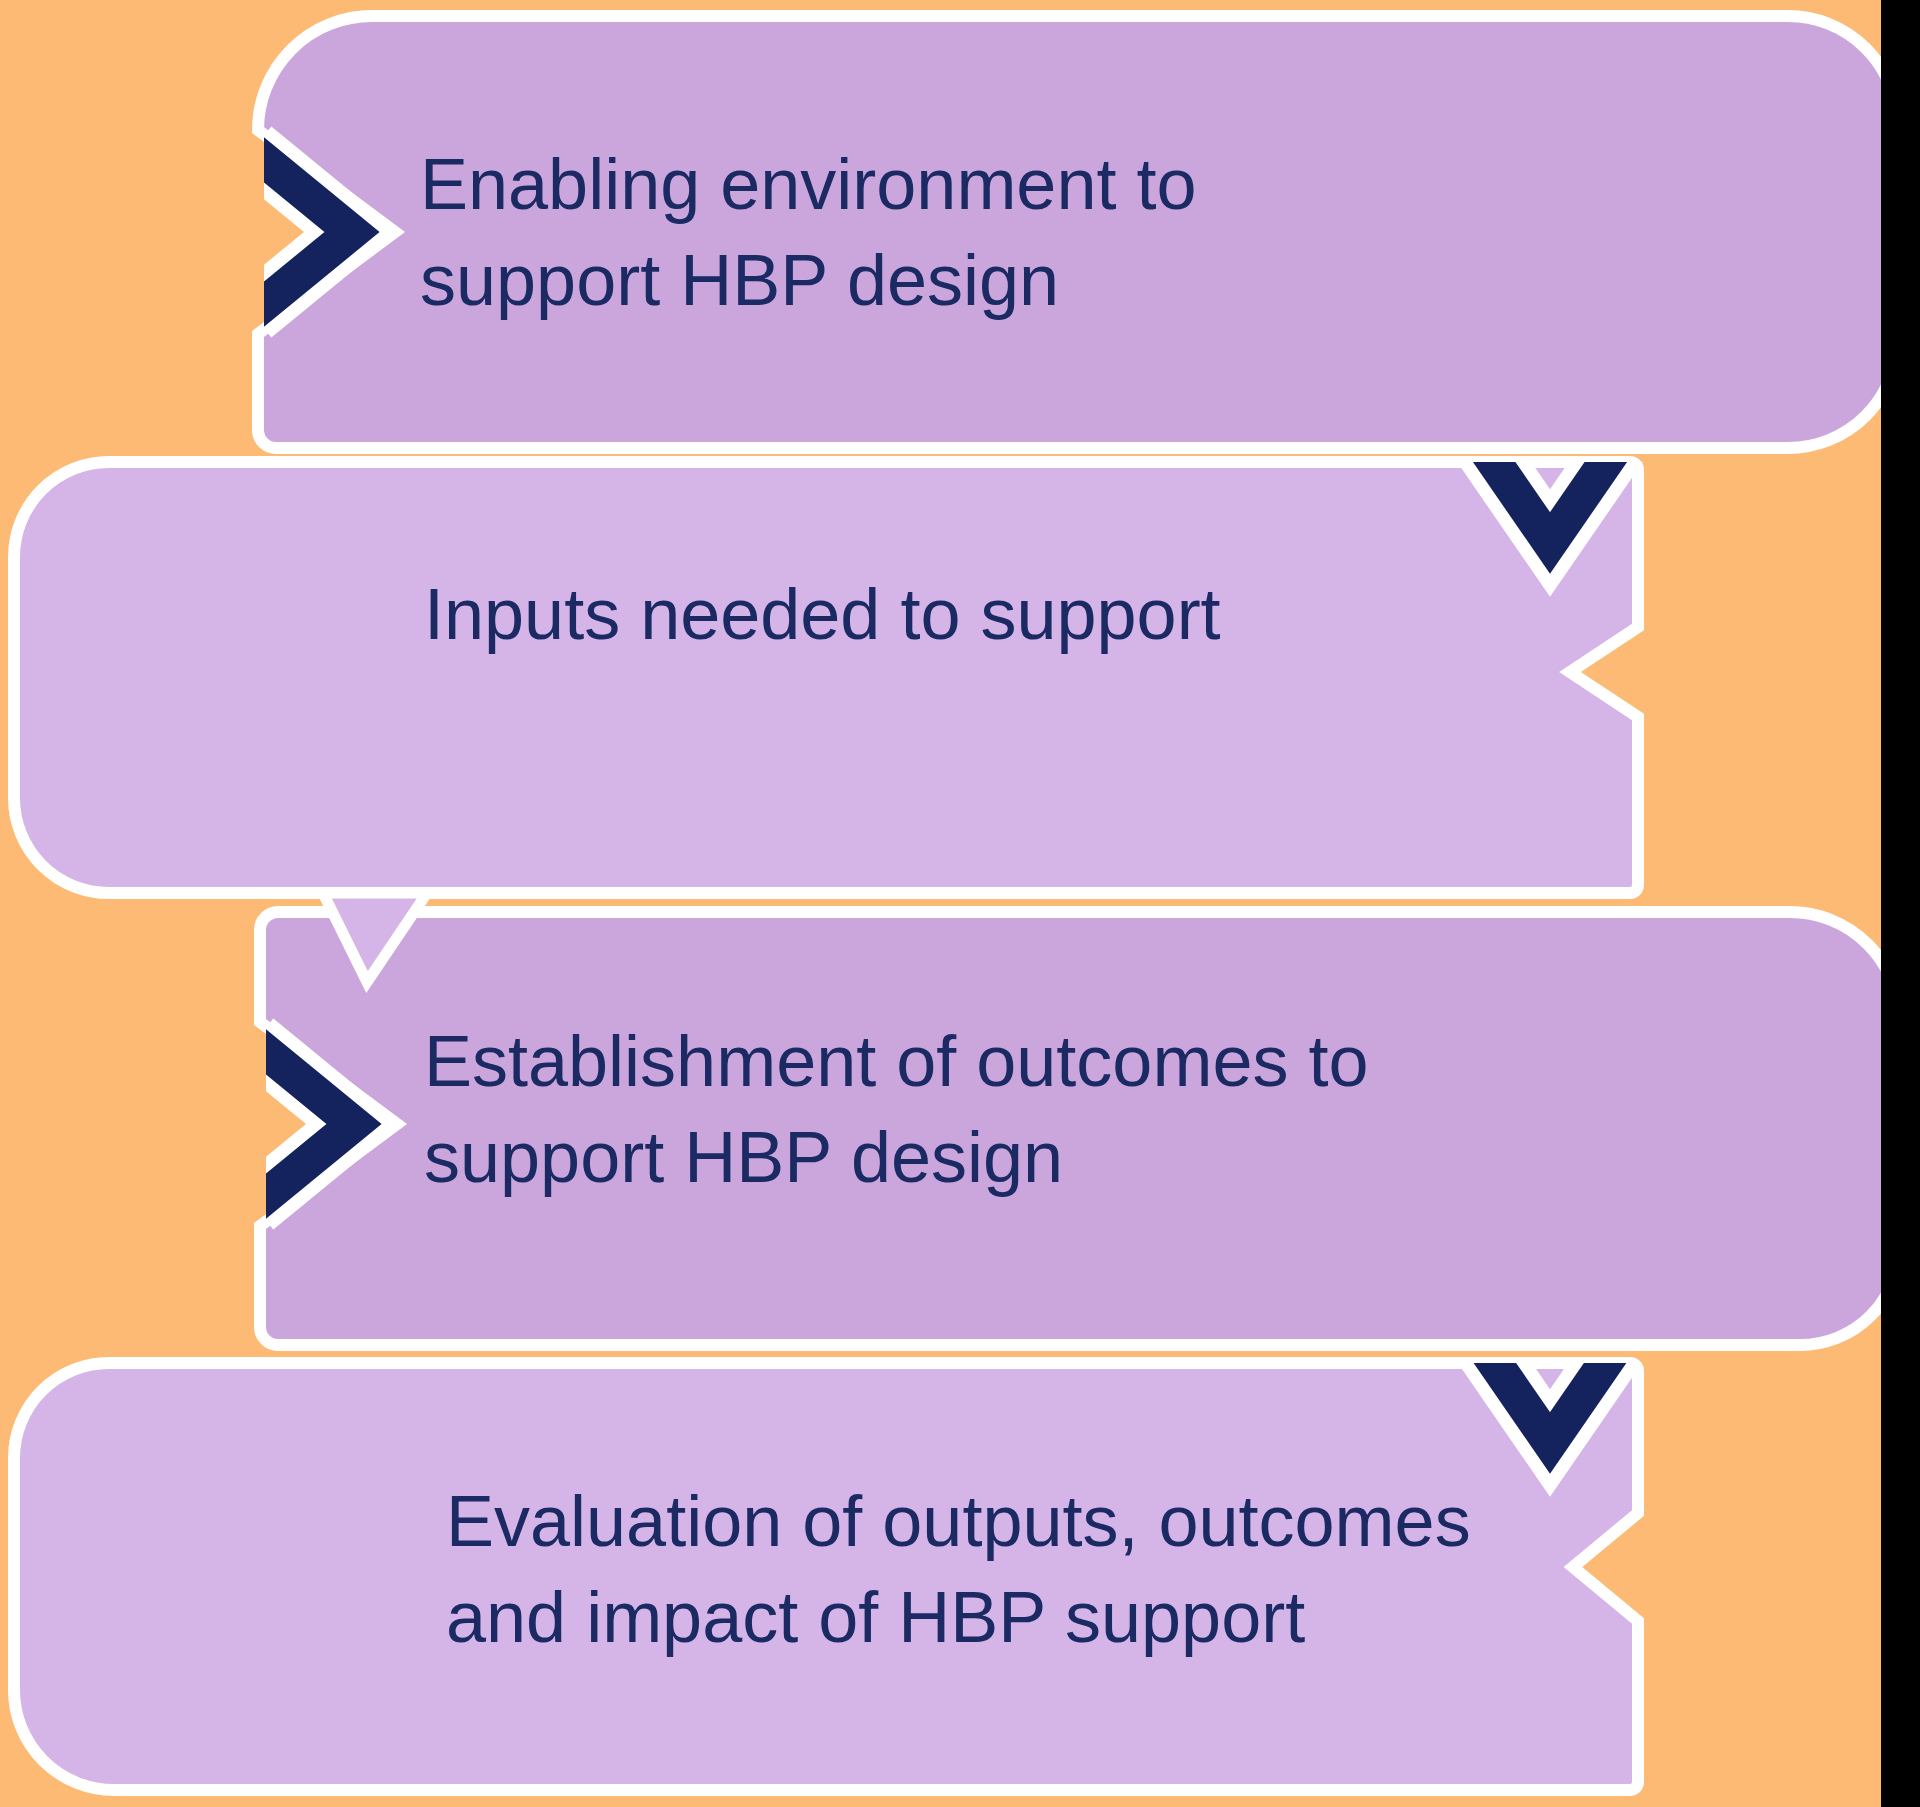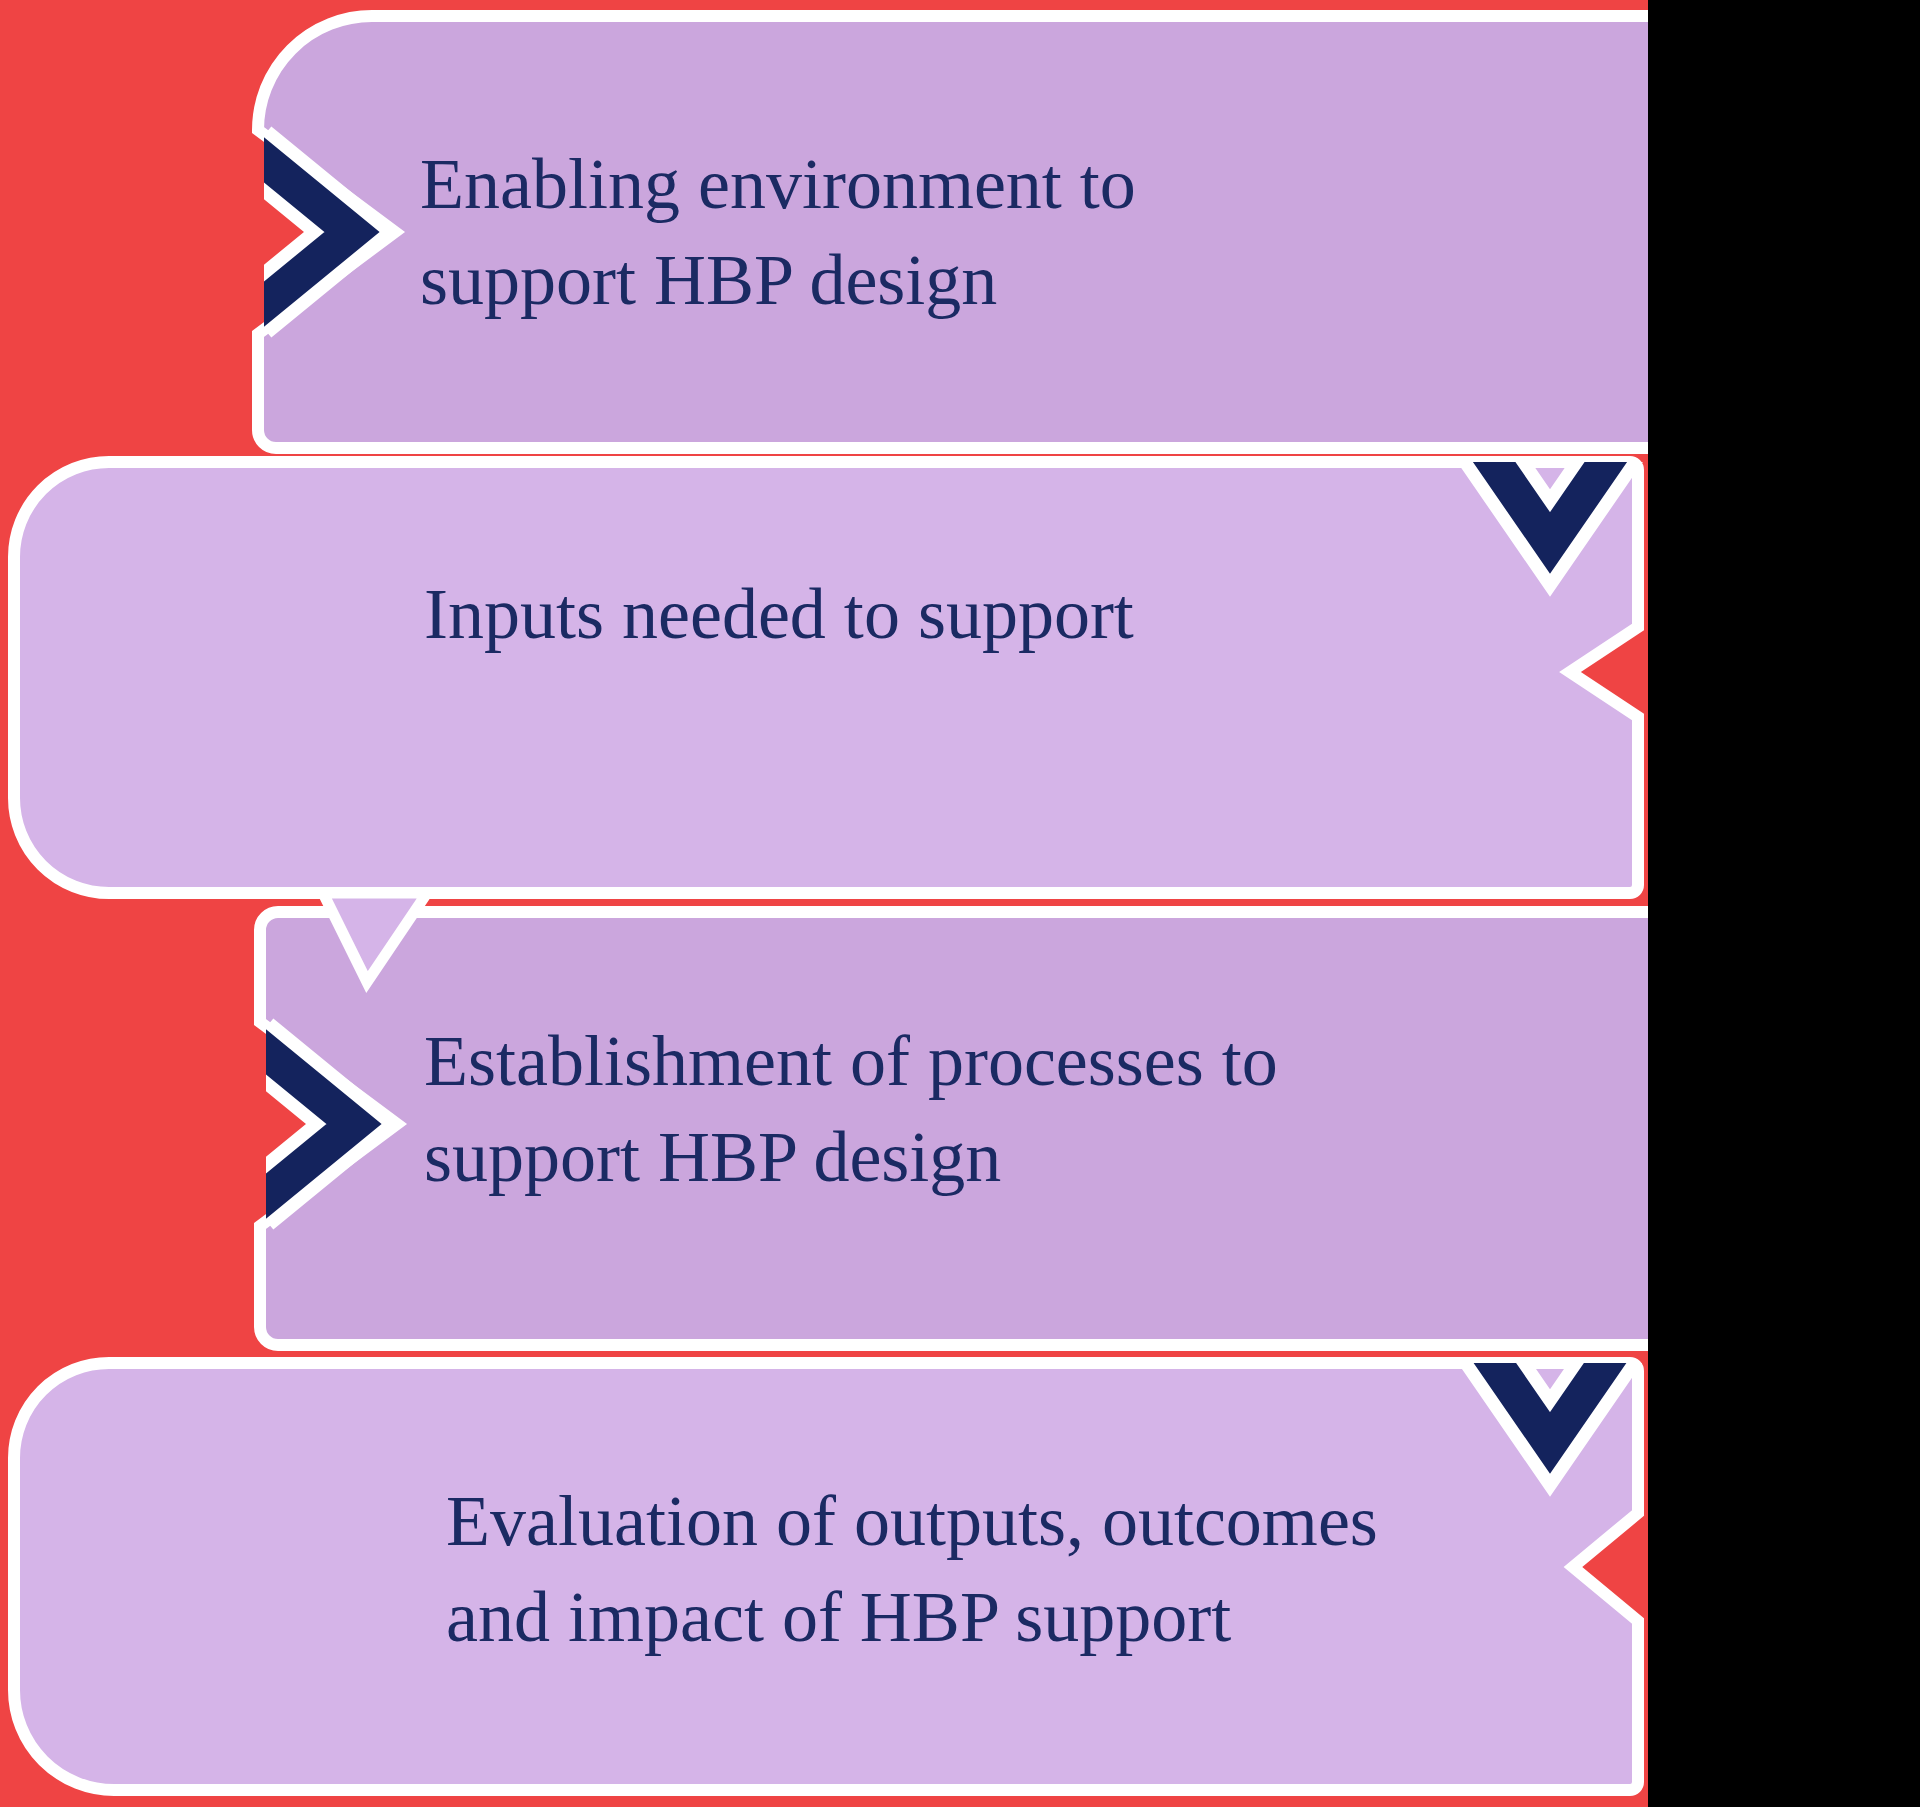--- a/index.html
+++ b/index.html
@@ -2,25 +2,25 @@
 <html><head>
 <meta charset="utf-8">
 <style>
   html, body {
     margin: 0;
     padding: 0;
     background: #000000;
   }
   .canvas {
     position: relative;
-    width: 1648px;
+    width: 1881px;
     height: 1807px;
-    background: #ef4444;
+    background: #fdba74;
     overflow: hidden;
-    font-family: Liberation Serif, serif;
+    font-family: Liberation Sans, sans-serif;
   }
   .diagram-svg {
     position: absolute;
     left: 0;
     top: 0;
     width: 1920px;
     height: 1807px;
   }
   .step-label {
     position: absolute;
@@ -87,21 +87,21 @@
   <div class="step-label" style="left:420px; top:136px;">
     <span>Enabling environment to</span>
     <span>support HBP design</span>
   </div>
 
   <div class="step-label" style="left:424px; top:566px;">
     <span>Inputs needed to support</span>
   </div>
 
   <div class="step-label" style="left:424px; top:1013px;">
-    <span>Establishment of processes to</span>
+    <span>Establishment of outcomes to</span>
     <span>support HBP design</span>
   </div>
 
   <div class="step-label" style="left:418px; top:1473px;margin-left:28px;">
     <span>Evaluation of outputs, outcomes</span>
     <span>and impact of HBP support</span>
   </div>
 
 </div>
 

